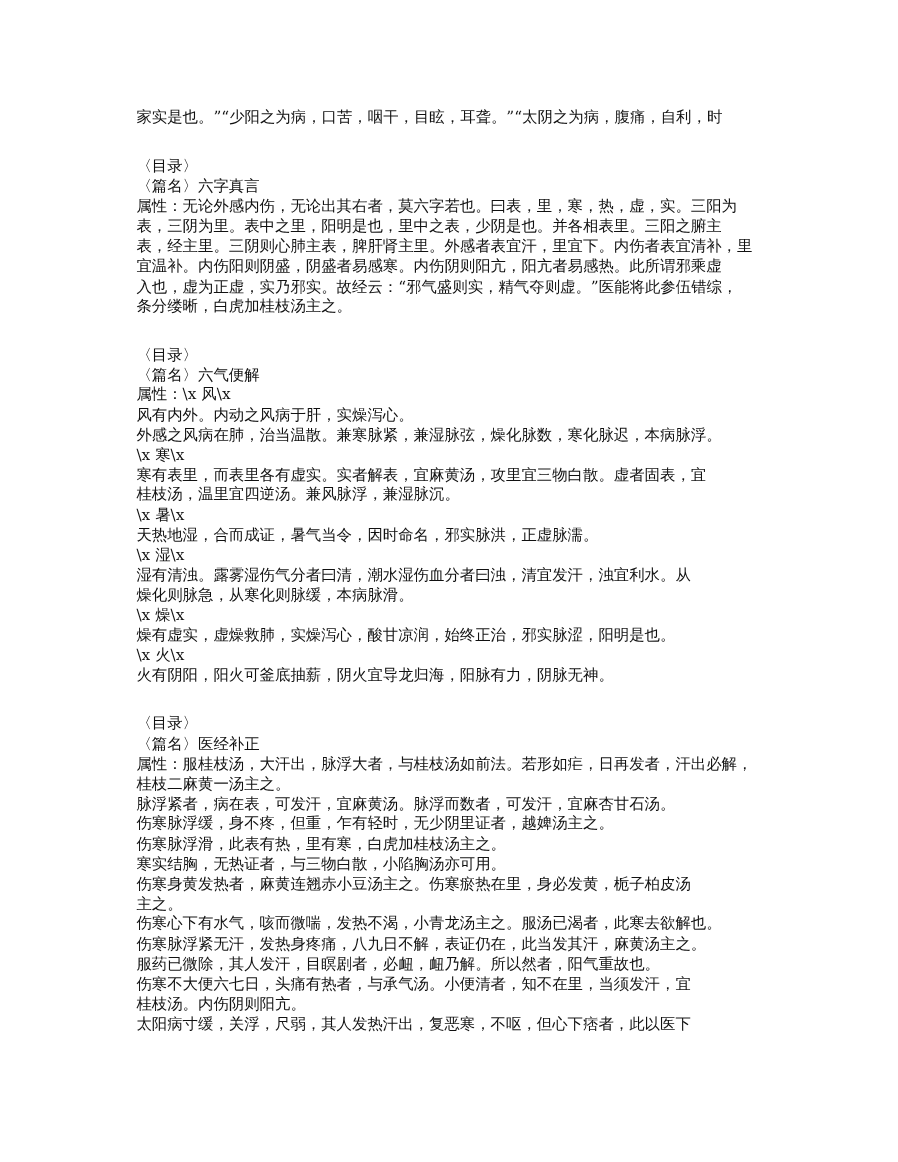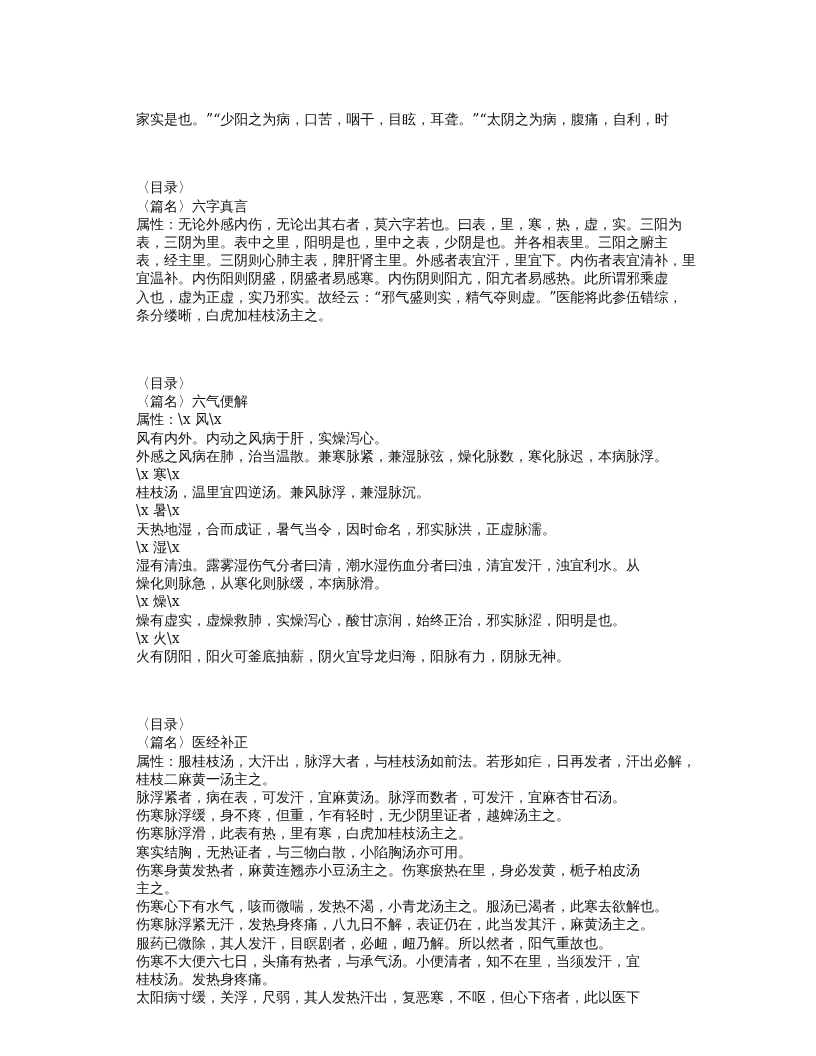--- a/index.html
+++ b/index.html
@@ -9,21 +9,21 @@
     left: 120px;
     top: 94px;
     width: 580px;
     font-family: "DejaVu Serif", "Liberation Serif", serif;
     font-size: 14px;
     line-height: 18.2px;
     color: #111111;
   }
   .line { white-space: nowrap; height: 18.2px; }
   .blank { height: 18.2px; }
-  .block { margin: 16px; }
+  .block { margin: 4px; }
 </style>
 </head>
 <body>
 
 <div class="page">
 
   <div class="block">
     <div class="line">家实是也。”“少阳之为病，口苦，咽干，目眩，耳聋。”“太阴之为病，腹痛，自利，时</div>
   </div>
   <div class="blank"></div>
@@ -40,20 +40,21 @@
   </div>
   <div class="blank"></div>
 
   <div class="block">
     <div class="line">〈目录〉</div>
     <div class="line">〈篇名〉六气便解</div>
     <div class="line">属性：\x 风\x</div>
     <div class="line">风有内外。内动之风病于肝，实燥泻心。</div>
     <div class="line">外感之风病在肺，治当温散。兼寒脉紧，兼湿脉弦，燥化脉数，寒化脉迟，本病脉浮。</div>
     <div class="line">\x 寒\x</div>
+    <div class="line">寒有表里，而表里各有虚实。实者解表，宜麻黄汤，攻里宜三物白散。虚者固表，宜</div>
     <div class="line">桂枝汤，温里宜四逆汤。兼风脉浮，兼湿脉沉。</div>
     <div class="line">\x 暑\x</div>
     <div class="line">天热地湿，合而成证，暑气当令，因时命名，邪实脉洪，正虚脉濡。</div>
     <div class="line">\x 湿\x</div>
     <div class="line">湿有清浊。露雾湿伤气分者曰清，潮水湿伤血分者曰浊，清宜发汗，浊宜利水。从</div>
     <div class="line">燥化则脉急，从寒化则脉缓，本病脉滑。</div>
     <div class="line">\x 燥\x</div>
     <div class="line">燥有虚实，虚燥救肺，实燥泻心，酸甘凉润，始终正治，邪实脉涩，阳明是也。</div>
     <div class="line">\x 火\x</div>
     <div class="line">火有阴阳，阳火可釜底抽薪，阴火宜导龙归海，阳脉有力，阴脉无神。</div>
@@ -68,17 +69,17 @@
     <div class="line">脉浮紧者，病在表，可发汗，宜麻黄汤。脉浮而数者，可发汗，宜麻杏甘石汤。</div>
     <div class="line">伤寒脉浮缓，身不疼，但重，乍有轻时，无少阴里证者，越婢汤主之。</div>
     <div class="line">伤寒脉浮滑，此表有热，里有寒，白虎加桂枝汤主之。</div>
     <div class="line">寒实结胸，无热证者，与三物白散，小陷胸汤亦可用。</div>
     <div class="line">伤寒身黄发热者，麻黄连翘赤小豆汤主之。伤寒瘀热在里，身必发黄，栀子柏皮汤</div>
     <div class="line">主之。</div>
     <div class="line">伤寒心下有水气，咳而微喘，发热不渴，小青龙汤主之。服汤已渴者，此寒去欲解也。</div>
     <div class="line">伤寒脉浮紧无汗，发热身疼痛，八九日不解，表证仍在，此当发其汗，麻黄汤主之。</div>
     <div class="line">服药已微除，其人发汗，目瞑剧者，必衄，衄乃解。所以然者，阳气重故也。</div>
     <div class="line">伤寒不大便六七日，头痛有热者，与承气汤。小便清者，知不在里，当须发汗，宜</div>
-    <div class="line">桂枝汤。发热身疼痛。</div>
+    <div class="line">桂枝汤。内伤阴则阳亢。</div>
     <div class="line">太阳病寸缓，关浮，尺弱，其人发热汗出，复恶寒，不呕，但心下痞者，此以医下</div>
   </div>
 
 </div>
 
 </body></html>

